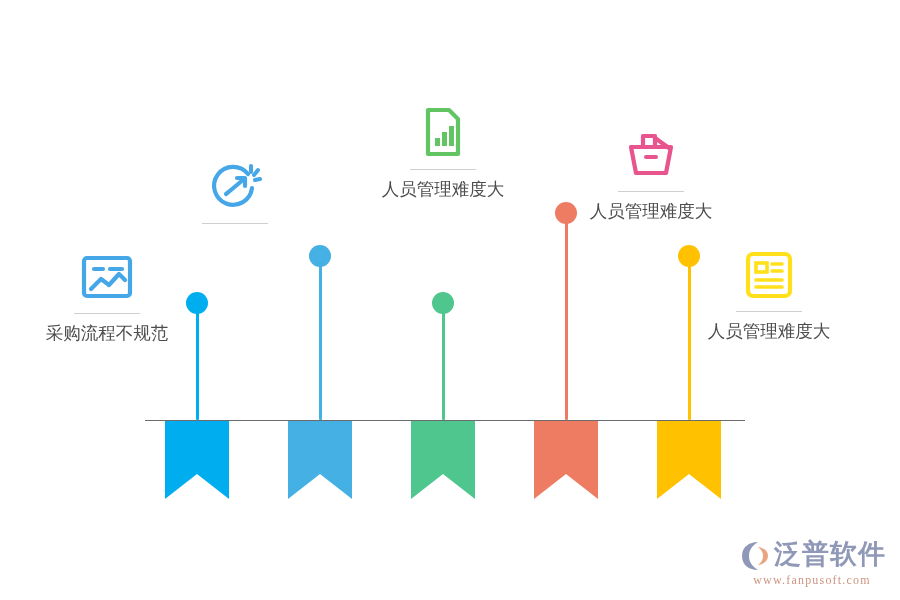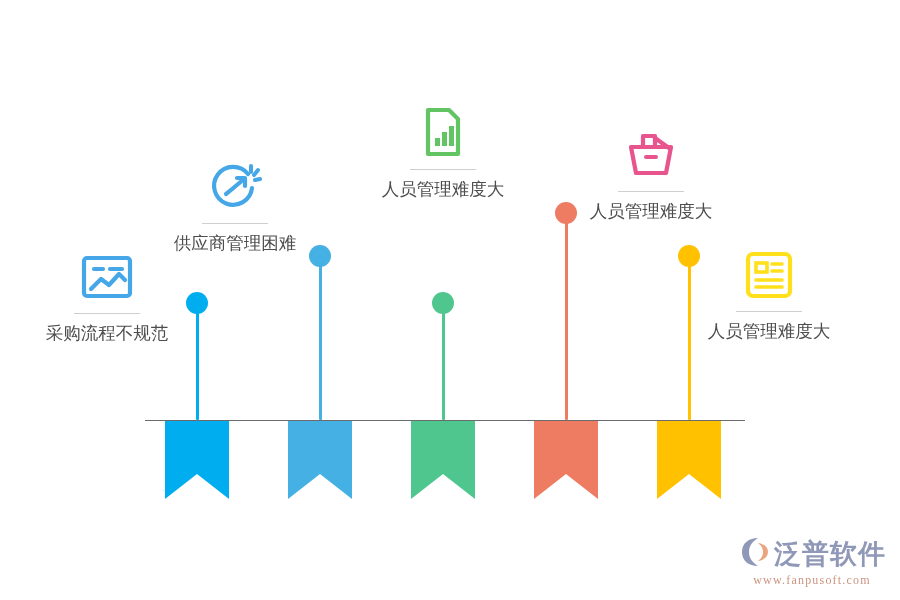--- a/index.html
+++ b/index.html
@@ -104,21 +104,21 @@
     position: absolute;
     right: 14px;
     bottom: 12px;
     display: flex;
     flex-direction: column;
     align-items: center;
     opacity: 0.95;
   }
   .wm-row {
     display: flex;
-    align-items: flex-start;
+    align-items: flex-end;
     gap: 2px;
   }
   .wm-name {
     font-size: 27px;
     font-weight: bold;
     color: #8b93b5;
     letter-spacing: 1px;
   }
   .wm-url {
     font-size: 12px;
@@ -164,21 +164,20 @@
       <svg width="56" height="52" viewBox="0 0 56 52" fill="none">
         <path d="M41 13 A19 19 0 1 0 45 27" stroke="#45A6E8" stroke-width="4.2" stroke-linecap="round" fill="none"></path>
         <path d="M19 33 C24 29 30 24 37 18" stroke="#45A6E8" stroke-width="4.2" stroke-linecap="round" fill="none"></path>
         <polyline points="30,17 38,17 38,25" stroke="#45A6E8" stroke-width="4.2" stroke-linecap="round" stroke-linejoin="round" fill="none"></polyline>
         <line x1="44" y1="5" x2="44" y2="11" stroke="#45A6E8" stroke-width="4" stroke-linecap="round"></line>
         <line x1="51" y1="9" x2="47" y2="14" stroke="#45A6E8" stroke-width="4" stroke-linecap="round"></line>
         <line x1="53" y1="18" x2="48" y2="19" stroke="#45A6E8" stroke-width="4" stroke-linecap="round"></line>
       </svg>
     </div>
     <div class="rule"></div>
-    <div class="label-text">供应商管理困难</div>
   </div>
 
   <div class="item" style="left:443px;">
     <div class="stem" style="top:303px;height:117px;background:#4FC68E;"></div>
     <div class="dot" style="top:292px;background:#4FC68E;"></div>
     <div class="flag" style="background:#4FC68E;"></div>
   </div>
   <div class="labelblock" style="left:323px;top:104px;">
     <div class="icon-wrap">
       <svg width="50" height="54" viewBox="0 0 50 54" fill="none">

